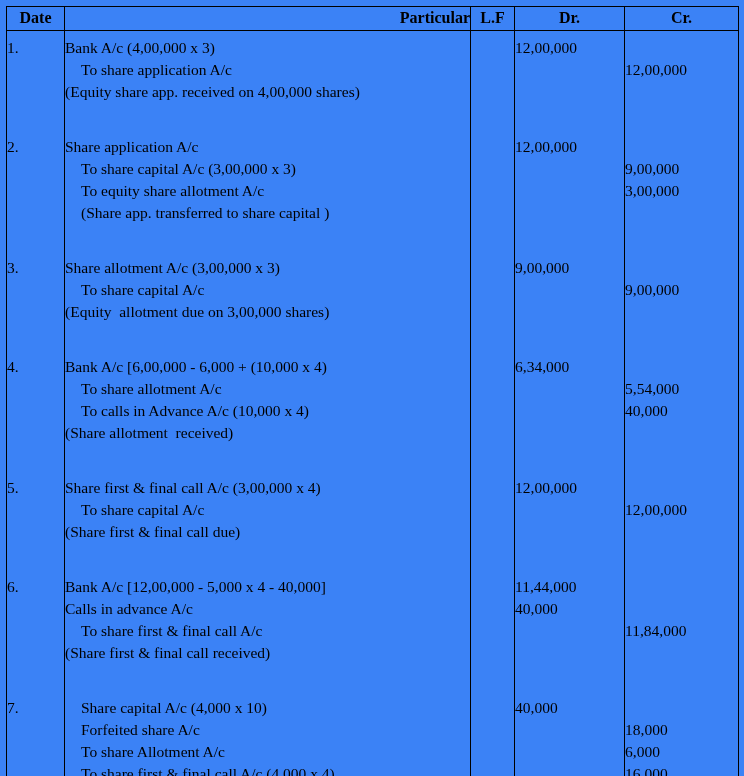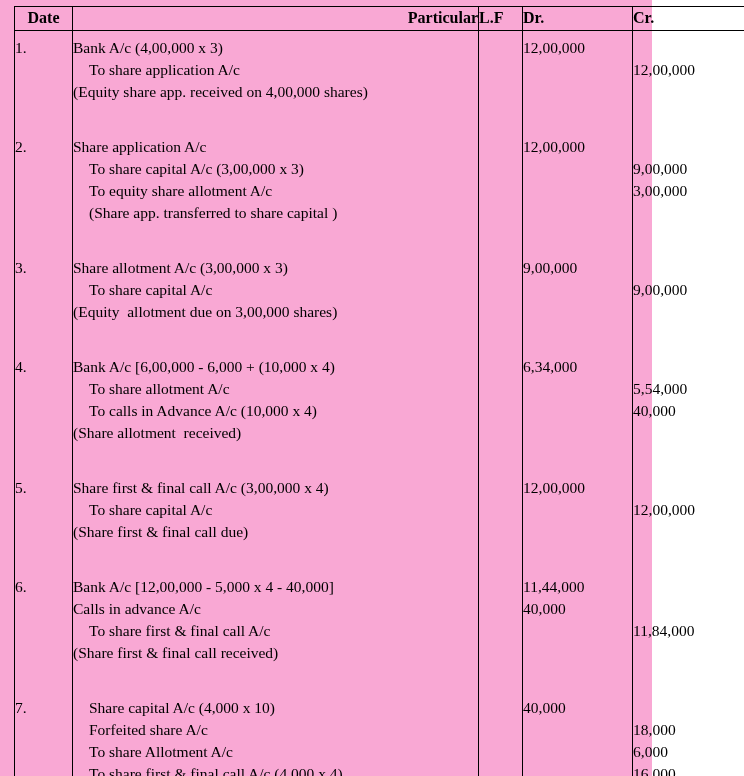--- a/index.html
+++ b/index.html
@@ -6,41 +6,41 @@
     margin: 0;
     padding: 0;
     background: #ffffff;
   }
   body {
     font-family: "Liberation Serif", serif;
     color: #000000;
   }
   #page {
     position: relative;
-    width: 652px;
+    width: 744px;
     height: 776px;
     box-sizing: border-box;
-    padding: 6px 6px 0 14px;
-    background: #f9a8d4;
+    padding: 6px 6px 0 6px;
+    background: #3b82f6;
   }
   table.journal {
     width: 732px;
     border-collapse: collapse;
     table-layout: fixed;
     font-size: 15.5px;
     line-height: 1.42;
   }
   table.journal th,
   table.journal td {
     border: 1px solid #000000;
     vertical-align: top;
     padding: 0;
   }
   thead th {
-    text-align: left;
+    text-align: center;
     font-weight: bold;
     padding: 4px 0 5px 0;
     font-size: 16px;
   }
   thead th.particular-head {
     text-align: right;
     padding-left: 8px;
   }
   thead th.date-head {
     text-align: center;

